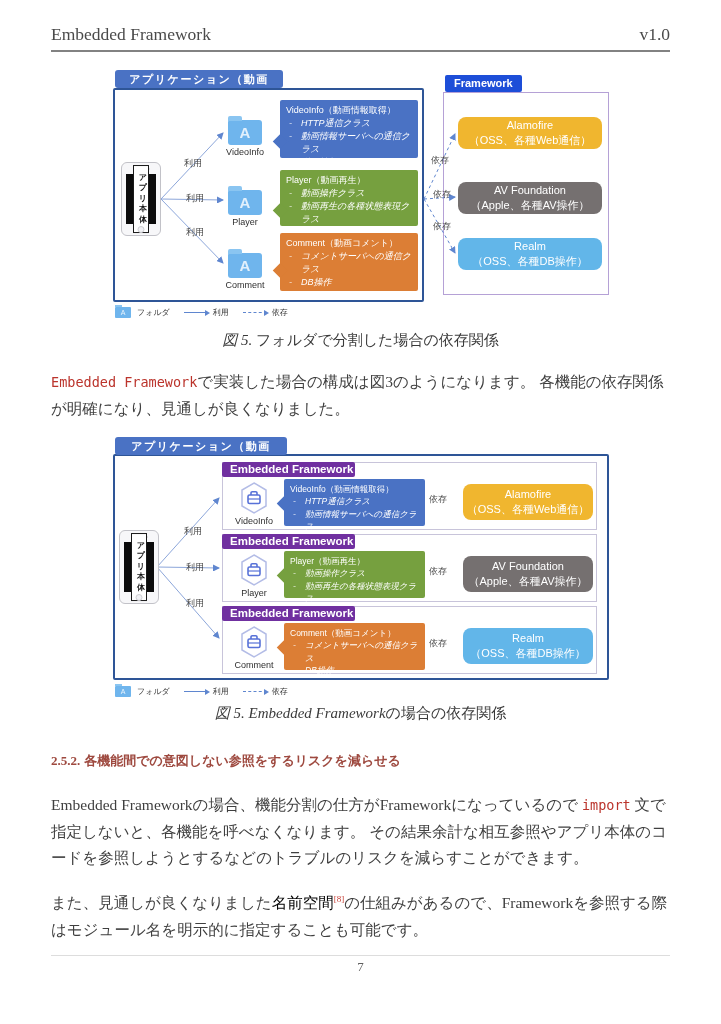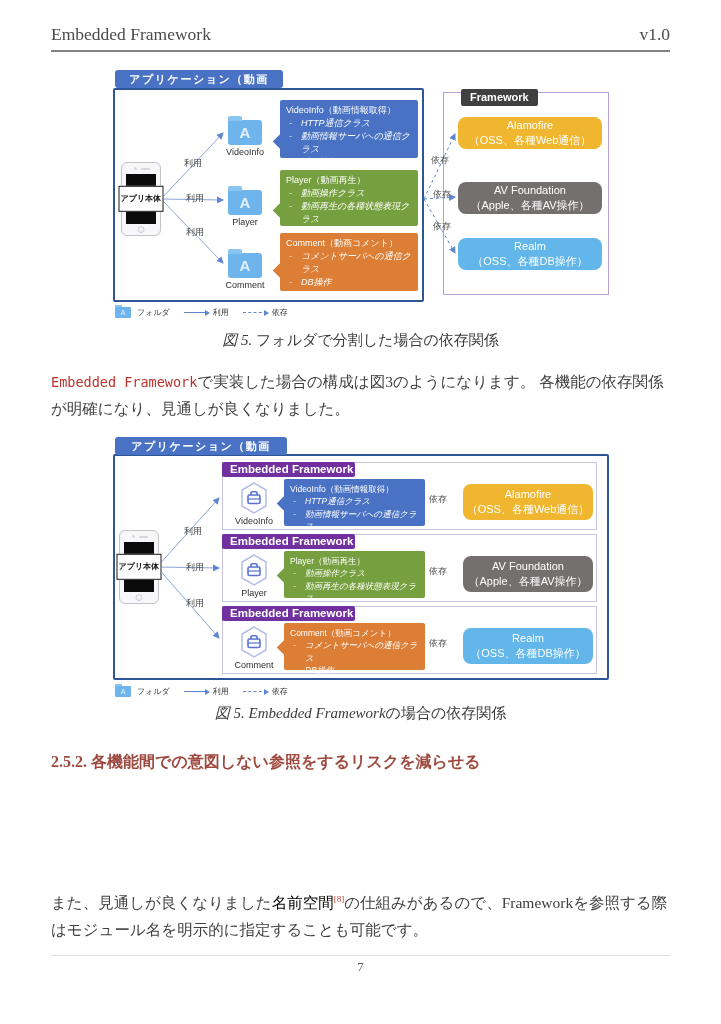--- a/index.html
+++ b/index.html
@@ -15,21 +15,21 @@
   .footer-rule { position:absolute; left:51px; right:51px; top:955px; border-top:1px solid #ddd; }
   .page-num { position:absolute; left:0; right:0; top:959px; text-align:center; font-size:13px; color:#5e5e5e; }
   .copyright { position:absolute; left:0; right:0; top:976px; text-align:center; font-size:13.5px; color:#474747; }
 
   
   .para { position:absolute; left:51px; width:622px; font-size:15.5px; line-height:1.72; color:#3f3f3f; text-align:left; }
   .p1 { top:369px; } .p2 { top:792px; } .p3 { top:890px; }
   .inline-code { font-family:"DejaVu Sans Mono","Liberation Mono",monospace; font-size:13.5px; color:#bb342c; }
   .red-link { color:#000000; text-decoration:none; }
   .sup-ref { font-size:9px; vertical-align:super; color:#c53b32; }
-  .section-heading { position:absolute; left:51px; top:752px; font-size:16px; font-weight:bold; color:#9e493f;
+  .section-heading { position:absolute; left:51px; top:752px; font-size:13px; font-weight:bold; color:#9e493f;
                      font-family:"Liberation Sans",sans-serif; }
   .section-heading .secnum { font-family:"Liberation Serif",serif; margin-right:4px; }
   .fig-caption { position:absolute; left:0; right:0; text-align:center; font-size:15px; color:#3a3a3a; }
   .cap2 { top:331px; } .cap3 { top:704px; }
   .fig-caption .lat { font-style:italic; }
 
   
   .fig { position:absolute; font-family:"Liberation Sans","DejaVu Sans",sans-serif; }
   .fig2 { left:113px; top:70px; width:497px; height:256px; }
   .fig3 { left:113px; top:437px; width:497px; height:262px; }
@@ -37,22 +37,22 @@
   .app-header { height:18px; color:#fff; font-size:11px; font-weight:bold; letter-spacing:1.5px;
                 line-height:18px; text-align:center; border-radius:3px; z-index:3; }
   .app-box { border:2px solid #2e5597; background:#fff; border-radius:2px; z-index:1; }
   .overlay { position:absolute; left:0; top:0; z-index:2; pointer-events:none; }
 
   .phone { width:40px; height:74px; background:#f7f7f9; border:1px solid #c2c2c8; border-radius:6px; z-index:4; }
   .phone .screen { position:absolute; left:4px; right:4px; top:11px; bottom:11px; background:#0b0b0b; }
   .phone .cam { position:absolute; top:4px; left:12px; width:3px; height:3px; border-radius:50%; background:#d8d8dc; }
   .phone .spk { position:absolute; top:5px; left:19px; width:9px; height:2px; border-radius:1px; background:#d8d8dc; }
   .phone .applabel { position:absolute; left:50%; top:50%; transform:translate(-50%,-50%); background:#fff;
-                     border:1px solid #1a1a1a; width:45px; padding:7px 1px; font-size:8px; font-weight:bold;
-                     line-height:1.3; color:#111; text-align:left; word-break:break-all; }
+                     border:1px solid #1a1a1a; width:16px; padding:7px 1px; font-size:8px; font-weight:bold;
+                     line-height:1.3; color:#111; text-align:right; word-break:break-all; }
   .phone .home { position:absolute; bottom:2px; left:50%; transform:translateX(-50%); width:7px; height:7px;
                  border:1px solid #cfcfd4; border-radius:50%; background:#f1f1f4; }
 
   .folder { width:34px; height:25px; background:#6fb5ed; border-radius:2px 3px 3px 3px; z-index:3; }
   .folder::before { content:""; position:absolute; top:-4px; left:0; width:14px; height:5px;
                     background:#8ac5f1; border-radius:2px 2px 0 0; }
   .folder::after { content:"A"; position:absolute; inset:0; text-align:center; line-height:25px;
                    color:rgba(255,255,255,.8); font-weight:bold; font-size:15px; }
   .node-label { text-align:center; font-size:9px; color:#2f2f2f; z-index:3; }
 
@@ -161,21 +161,21 @@
       <ul>
         <li>コメントサーバへの通信クラス</li>
         <li>DB操作</li>
       </ul>
     </div>
 
     <span class="abs dep-label" style="left:318px;top:84px">依存</span>
     <span class="abs dep-label" style="left:320px;top:118px">依存</span>
     <span class="abs dep-label" style="left:320px;top:150px">依存</span>
 
-    <div class="abs purple-tag fw-panel-tag" style="left: 348px; top: 5px; background: #404040; margin-top: 14px;">Framework</div>
+    <div class="abs purple-tag fw-panel-tag" style="left: 332px; top: 5px; background: #1d4ed8;">Framework</div>
     <div class="abs fw-panel" style="left:330px;top:22px;width:166px;height:203px"></div>
 
     <div class="abs fw-box" style="left: 345px; top: 47px; width: 144px; height: 32px; background: rgb(240, 182, 47);">
       <span>Alamofire</span>
       <span>（OSS、各種Web通信）</span>
     </div>
     <div class="abs fw-box" style="left: 345px; top: 112px; width: 144px; height: 32px; background: rgb(117, 112, 112);">
       <span>AV Foundation</span>
       <span>（Apple、各種AV操作）</span>
     </div>
@@ -313,19 +313,20 @@
     </div>
   </div>
 
   <div class="fig-caption cap3">
     <span class="lat">図 5.</span>
     <span class="lat">Embedded Framework</span><span>の場合の依存関係</span>
   </div>
 
   <h2 class="section-heading"><span class="secnum">2.5.2.</span><span>各機能間での意図しない参照をするリスクを減らせる</span></h2>
 
+  <p class="para p2"><span>Embedded Frameworkの場合、機能分割の仕方がFrameworkになっているので </span><code class="inline-code">import</code><span> 文で指定しないと、各機能を呼べなくなります。 その結果余計な相互参照やアプリ本体のコードを参照しようとするなどのトラブルのリスクを減らすことができます。</span></p>
 
   <p class="para p3"><span>また、見通しが良くなりました</span><a href="#" class="red-link">名前空間</a><sup class="sup-ref">[8]</sup><span>の仕組みがあるので、Frameworkを参照する際はモジュール名を明示的に指定することも可能です。</span></p>
 
   <div class="footer-rule"></div>
   <div class="page-num">7</div>
 
 </div>
 
 </body></html>

